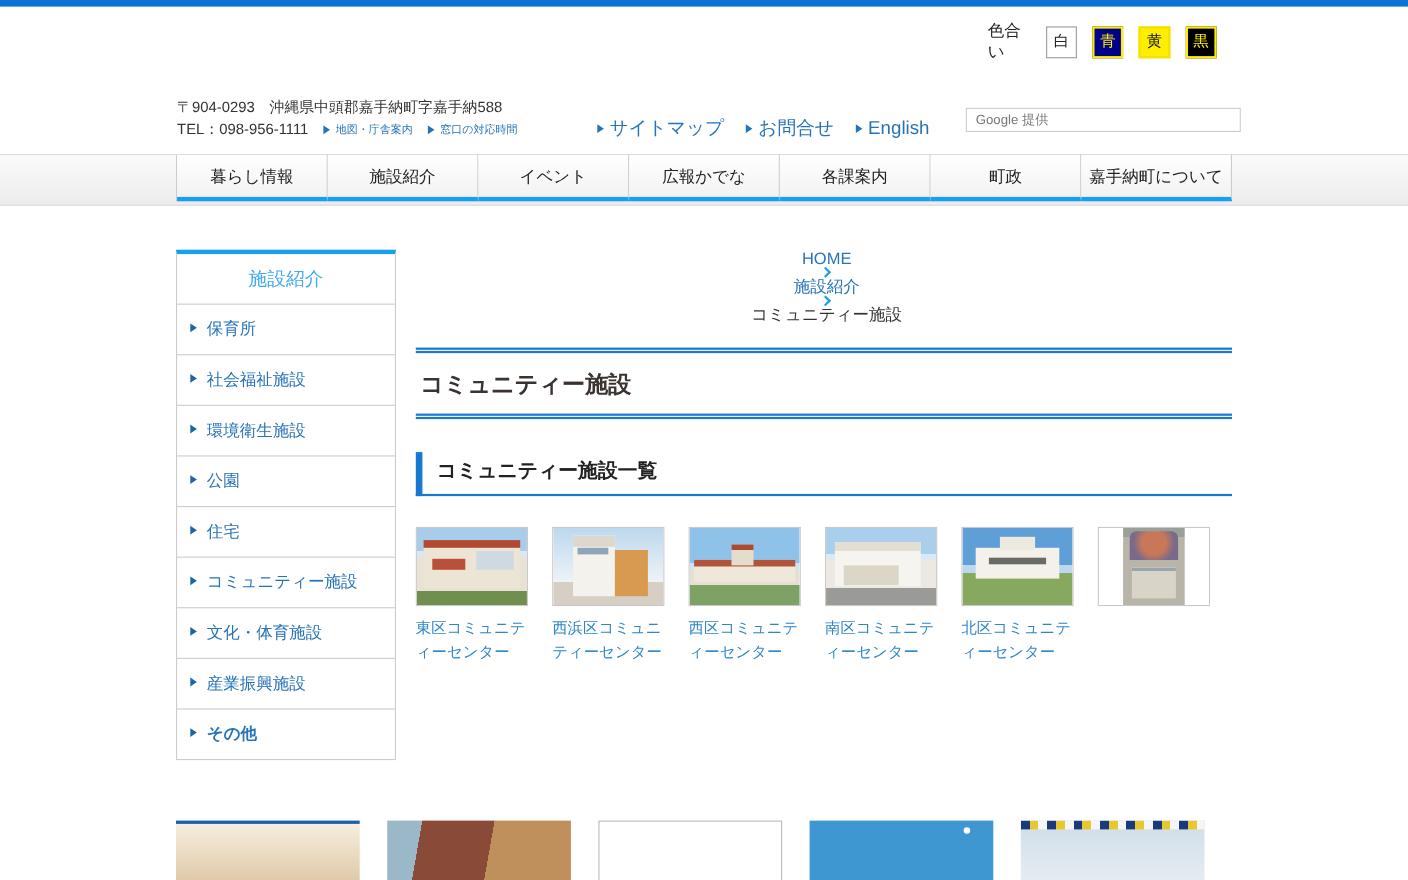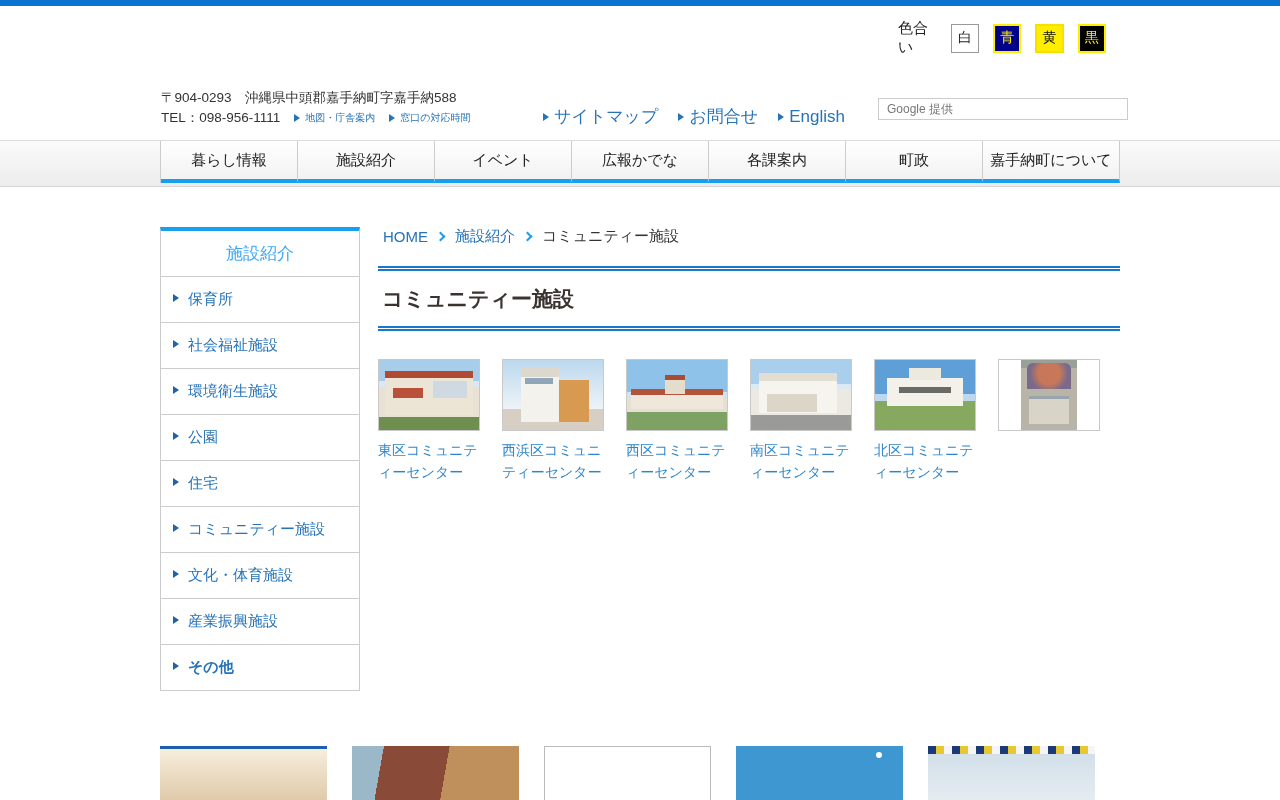--- a/index.html
+++ b/index.html
@@ -62,21 +62,21 @@
   .sb-title { text-align: center; color: #3fa9f5; font-size: 17px; padding: 11px 0;
     border-bottom: 1px solid #ccc; }
   .sb-item { padding: 13px 8px 13px 27px; font-size: 15px; color: #2673b8;
     border-bottom: 1px solid #ccc; position: relative; cursor: pointer; }
   .sb-item:last-child { border-bottom: none; font-weight: bold; }
   .sb-item .bullet { position: absolute; left: 12px; top: 17px; width: 0; height: 0;
     border-left: 6px solid #1e63a8; border-top: 4px solid transparent; border-bottom: 4px solid transparent; }
 
   
   .maincol { flex: 1; min-width: 0; }
-  .breadcrumb { display: flex; align-items: center; font-size: 15px; margin-left: 5px; }
+  .breadcrumb { display: flex; align-items: center; font-size: 15px; margin-left: 5px; flex-direction: column; }
   .breadcrumb .bc-link { color: #2673b8; cursor: pointer; }
   .breadcrumb .bc-current { color: #333; }
   .bc-chev { width: 7px; height: 7px; border-top: 2px solid #18a0f0; border-right: 2px solid #18a0f0;
     transform: rotate(45deg); margin: 0 11px 0 9px; }
 
   .page-title { margin-top: 20px; border-top: 5px double #1778cf; border-bottom: 5px double #1778cf;
     padding: 14px 4px 13px; font-size: 21px; font-weight: bold; color: #3a3330; }
 
   .section-title { margin-top: 30px; border-left: 6px solid #1778cf; border-bottom: 2px solid #1778cf;
     padding: 5px 0 9px 13px; font-size: 18px; font-weight: bold; color: #222; }
@@ -211,20 +211,21 @@
     <div class="breadcrumb">
       <span class="bc-link">HOME</span>
       <i class="bc-chev"></i>
       <span class="bc-link">施設紹介</span>
       <i class="bc-chev"></i>
       <span class="bc-current">コミュニティー施設</span>
     </div>
 
     <h1 class="page-title">コミュニティー施設</h1>
 
+    <h2 class="section-title">コミュニティー施設一覧</h2>
 
     <div class="cards">
       <div class="card">
         <div class="card-img">
             <span class="ph p1">
               <i class="b1"></i>
               <i class="b2"></i>
               <i class="b3"></i>
             </span>
           </div>

